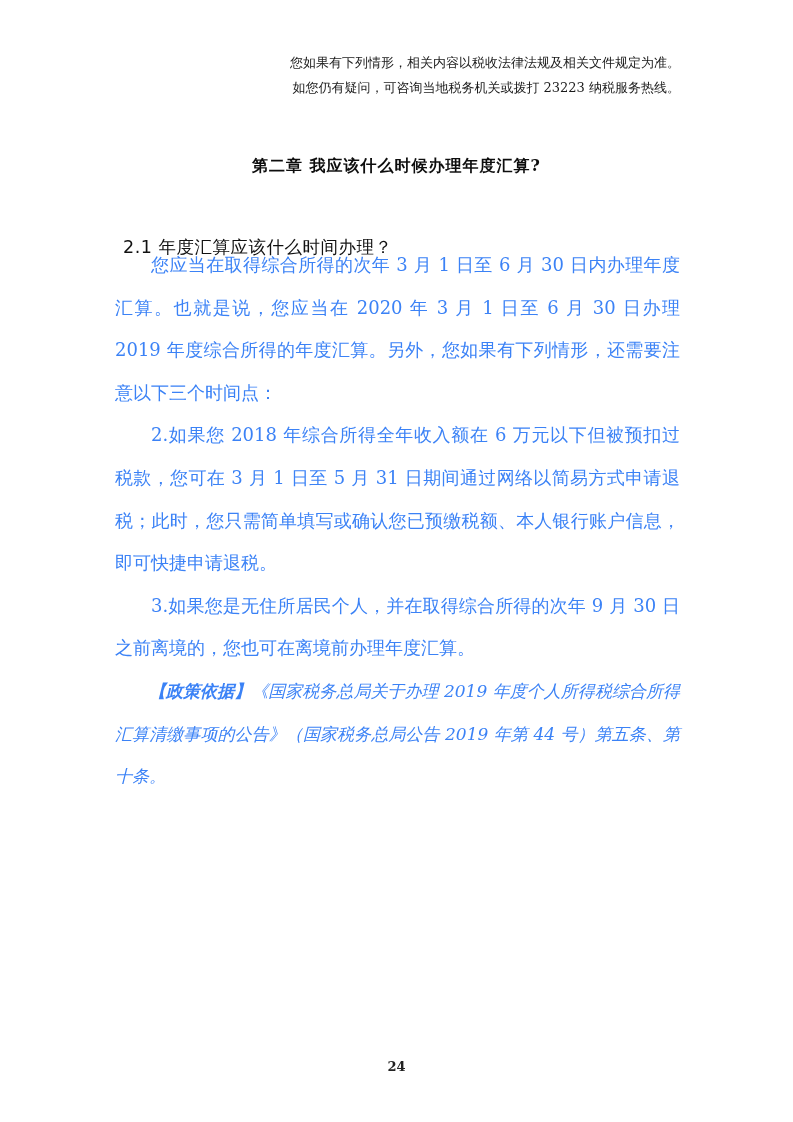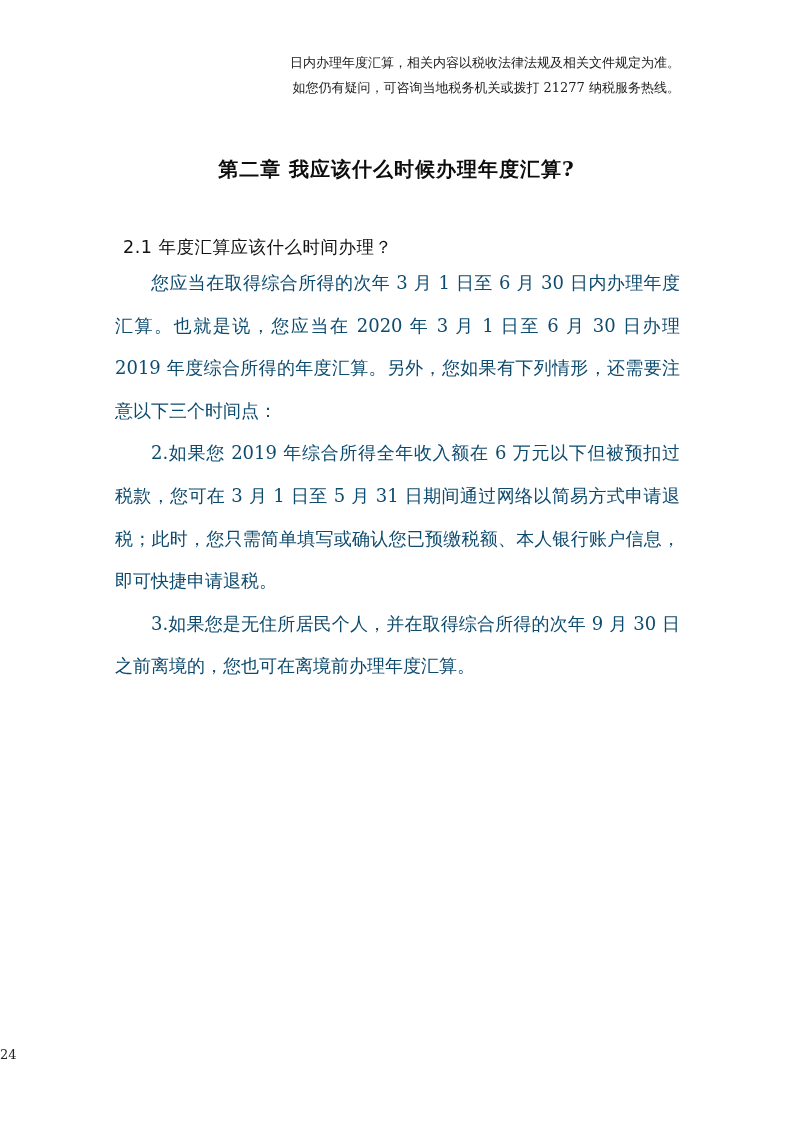--- a/index.html
+++ b/index.html
@@ -26,84 +26,87 @@
     line-height: 25px;
     color: #1a1a1a;
   }
   .chapter-title {
     position: absolute;
     top: 156px;
     left: 0;
     width: 100%;
     margin: 0;
     text-align: center;
-    font-size: 20px;
+    font-size: 16px;
     font-weight: bold;
     letter-spacing: 1px;
     color: #0d0d0d;
   }
   .section-heading {
     position: absolute;
     top: 227px;
     left: 115px;
     margin: 8px;
     font-family: "DejaVu Sans", "Liberation Sans", sans-serif;
     font-size: 17.5px;
     font-weight: 500;
     letter-spacing: 0.5px;
     color: #111111;
   }
   .body-text {
     position: absolute;
-    top: 262px;
+    top: 244px;
     left: 115px;
     width: 565px;
     font-size: 18px;
     line-height: 42.6px;
     text-align: justify;
     text-justify: inter-character;
-    color: #0c4a6e;
+    color: #3b82f6;
   }
   .body-text p {
     margin: 0;
     text-indent: 2em;
   }
   .policy-paragraph {
     font-style: italic;
     font-size: 17px;
   }
   .policy-label {
     font-weight: bold;
   }
   .page-footer {
     position: absolute;
-    bottom: 60px;
+    bottom: 48px;
     left: 0;
     width: 100%;
+    text-align: center;
     font-size: 13px;
     color: #222222;
+    font-weight: bold;
   }
 </style>
 </head>
 <body>
 
 <div class="page">
 
   <div class="page-header">
-    <div>日内办理年度汇算，相关内容以税收法律法规及相关文件规定为准。</div>
-    <div>如您仍有疑问，可咨询当地税务机关或拨打 21277 纳税服务热线。</div>
+    <div>您如果有下列情形，相关内容以税收法律法规及相关文件规定为准。</div>
+    <div>如您仍有疑问，可咨询当地税务机关或拨打 23223 纳税服务热线。</div>
   </div>
 
   <h1 class="chapter-title">第二章 我应该什么时候办理年度汇算?</h1>
 
   <h2 class="section-heading"><span>2.1</span>&nbsp;<span>年度汇算应该什么时间办理？</span></h2>
 
   <div class="body-text">
     <p>您应当在取得综合所得的次年 3 月 1 日至 6 月 30 日内办理年度汇算。也就是说，您应当在 2020 年 3 月 1 日至 6 月 30 日办理 2019 年度综合所得的年度汇算。另外，您如果有下列情形，还需要注意以下三个时间点：</p>
-    <p>2.如果您 2019 年综合所得全年收入额在 6 万元以下但被预扣过税款，您可在 3 月 1 日至 5 月 31 日期间通过网络以简易方式申请退税；此时，您只需简单填写或确认您已预缴税额、本人银行账户信息，即可快捷申请退税。</p>
+    <p>2.如果您 2018 年综合所得全年收入额在 6 万元以下但被预扣过税款，您可在 3 月 1 日至 5 月 31 日期间通过网络以简易方式申请退税；此时，您只需简单填写或确认您已预缴税额、本人银行账户信息，即可快捷申请退税。</p>
     <p>3.如果您是无住所居民个人，并在取得综合所得的次年 9 月 30 日之前离境的，您也可在离境前办理年度汇算。</p>
+    <p class="policy-paragraph"><span class="policy-label">【政策依据】</span><span>《国家税务总局关于办理 2019 年度个人所得税综合所得汇算清缴事项的公告》（国家税务总局公告 2019 年第 44 号）第五条、第十条。</span></p>
   </div>
 
   <div class="page-footer">
     <span>24</span>
   </div>
 
 </div>
 
 </body></html>

